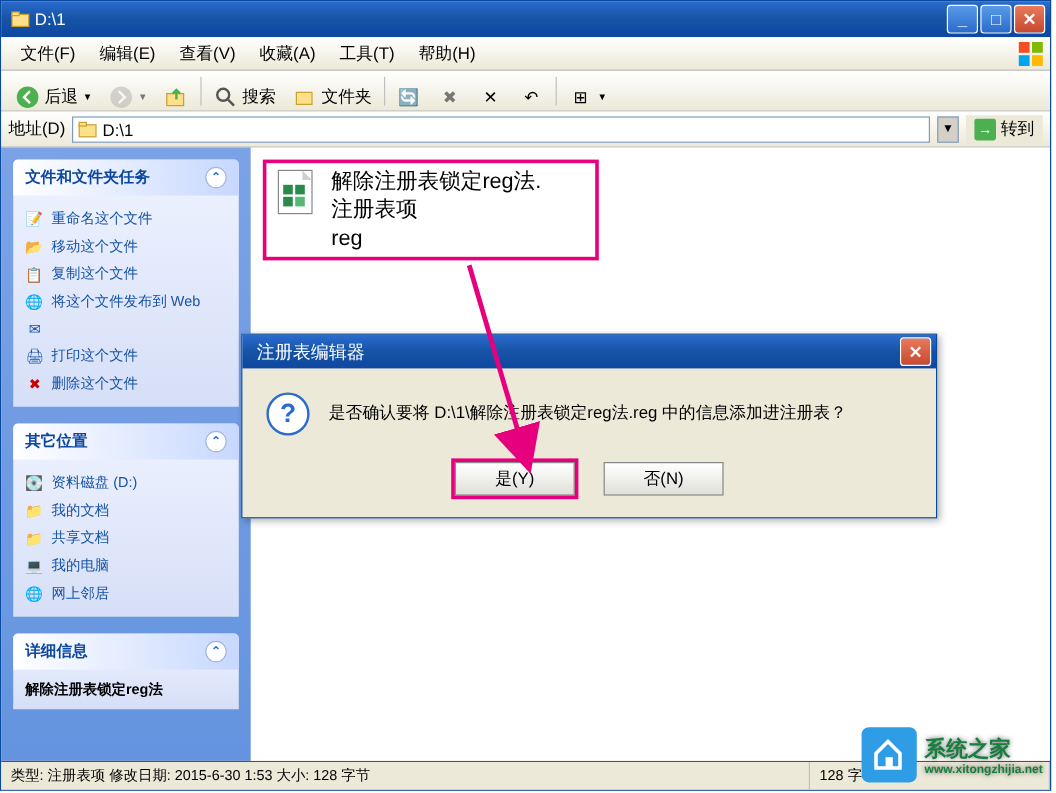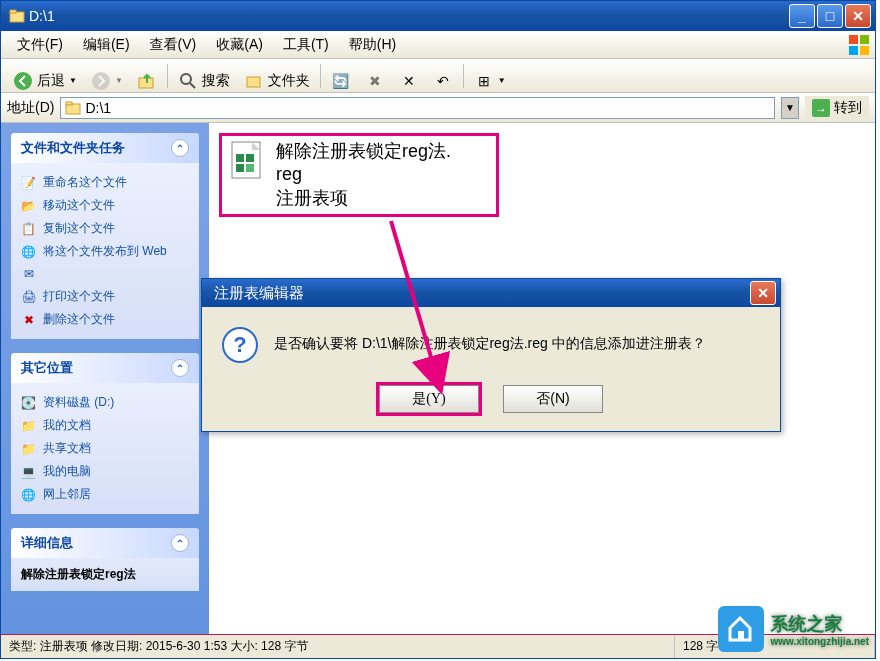--- a/index.html
+++ b/index.html
@@ -50,21 +50,21 @@
 .statusbar .cell:first-child { flex: 1; }
 .statusbar .cell.wide { width: 200px; }
 
 .dialog { position: absolute; left: 200px; top: 277px; width: 580px; border: 1px solid #0a4a9e; background: #ece9d8; box-shadow: 2px 2px 6px rgba(0,0,0,0.3); }
 .dialog .titlebar { height: 28px; }
 .dialog-body { padding: 20px 20px 12px 20px; display: flex; gap: 16px; }
 .dialog-icon { width: 36px; height: 36px; border-radius: 50%; background: #fff; border: 2px solid #2a6bce; display: flex; align-items: center; justify-content: center; font-size: 22px; font-weight: bold; color: #2a6bce; flex-shrink: 0; }
 .dialog-text { font-size: 14px; padding-top: 8px; }
 .dialog-buttons { display: flex; justify-content: center; gap: 24px; padding: 10px 0 18px 0; }
 .dlgbtn { width: 100px; height: 28px; border: 1px solid #888; background: linear-gradient(to bottom, #fff, #e0e0d8); font-size: 14px; display: flex; align-items: center; justify-content: center; }
-.dlgbtn.highlight { outline: 3px solid #e6007e; font-family: Liberation Serif, serif; }
+.dlgbtn.highlight { outline: 3px solid #e6007e; }
 
 .arrow-overlay { position: absolute; left: 380px; top: 210px; pointer-events: none; z-index: 100; }
 
 .watermark { position: absolute; right: 6px; bottom: 6px; display: flex; align-items: center; gap: 6px; color: #15803d; }
 .watermark .logo { width: 46px; height: 46px; border: 3px solid #2e9de6; border-radius: 6px; background: #2e9de6; display: flex; align-items: center; justify-content: center; }
 .watermark .text { font-size: 18px; font-weight: bold; text-shadow: 0 0 4px rgba(0,0,0,0.6); }
 .watermark .sub { font-size: 10px; display: block; }
 
 .folder-icon-svg { width: 16px; height: 16px; }
 </style>
@@ -272,22 +272,22 @@
               <rect x="6" y="2" width="28" height="36" fill="#fff" stroke="#888"></rect>
               <rect x="10" y="14" width="8" height="8" fill="#2a8a4a"></rect>
               <rect x="20" y="14" width="8" height="8" fill="#2a8a4a"></rect>
               <rect x="10" y="24" width="8" height="8" fill="#2a8a4a"></rect>
               <rect x="20" y="24" width="8" height="8" fill="#56b876"></rect>
               <path d="M26 2 L34 10 L26 10 Z" fill="#d0d0d0"></path>
             </svg>
         </div>
         <div class="file-text">
           <div>解除注册表锁定reg法.</div>
+          <div>注册表项</div>
           <div>reg</div>
-          <div>注册表项</div>
         </div>
       </div>
     </div>
   </div>
 
   <div class="statusbar">
     <div class="cell">类型: 注册表项 修改日期: 2015-6-30 1:53 大小: 128 字节</div>
     <div class="cell wide">128 字节</div>
   </div>
 

